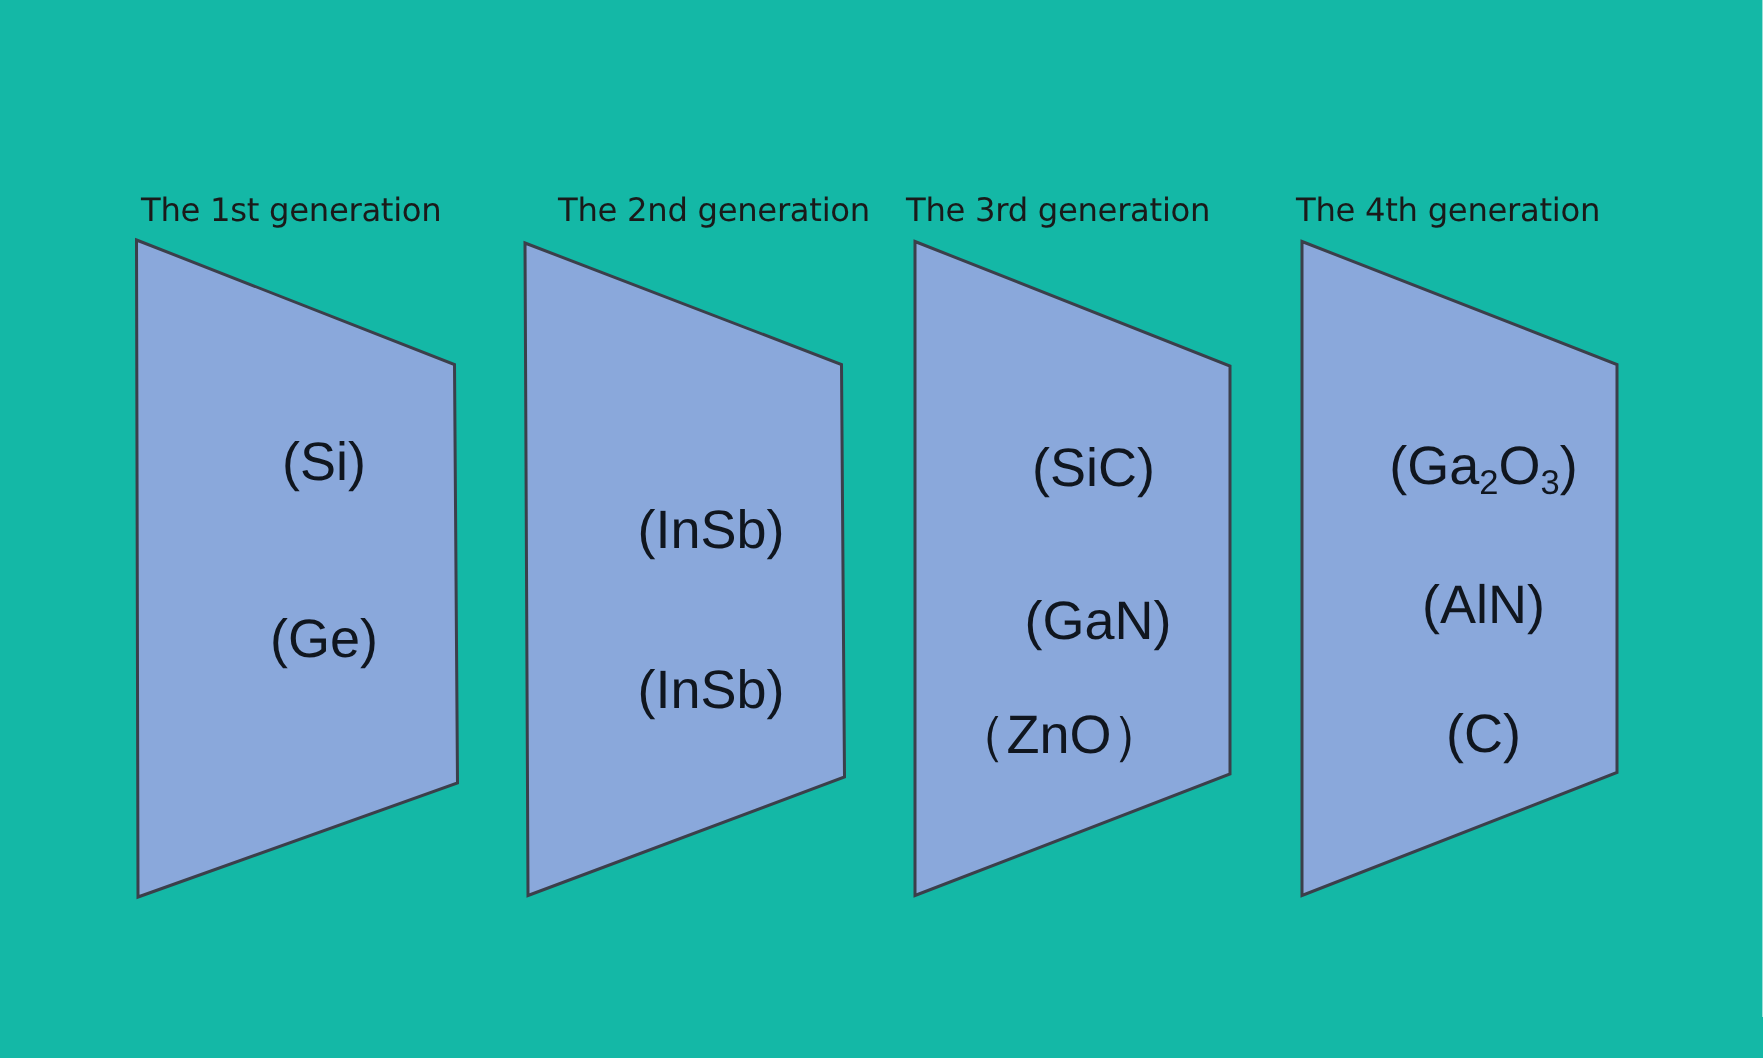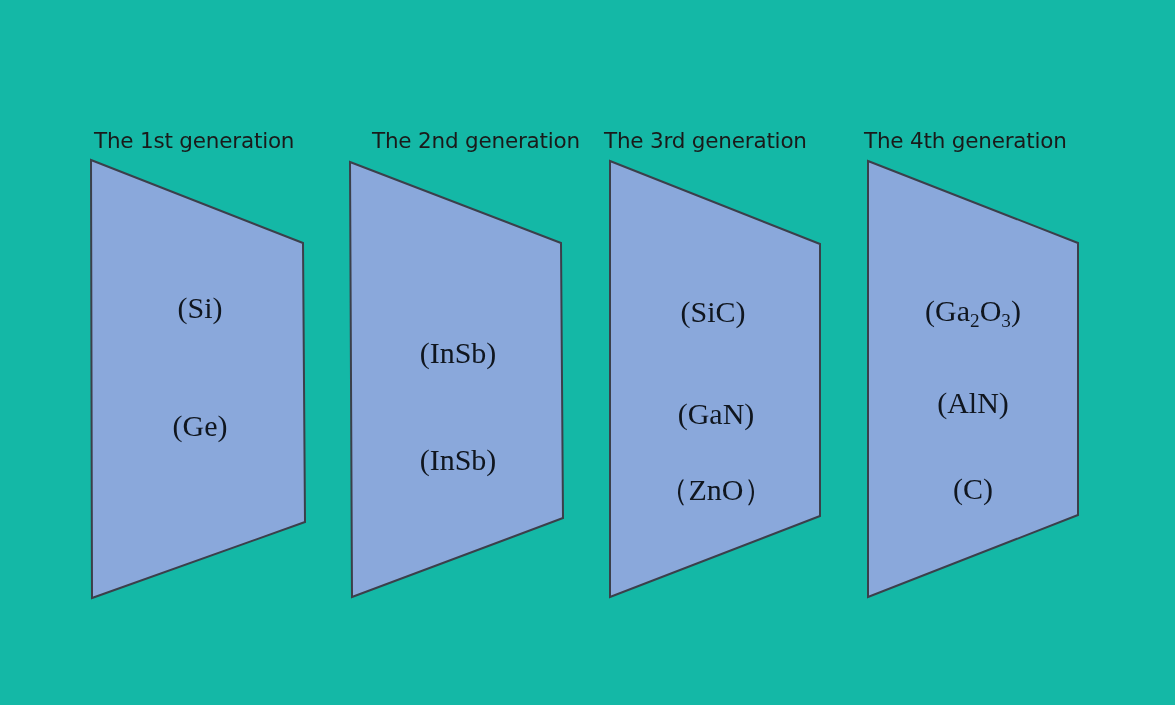--- a/index.html
+++ b/index.html
@@ -32,26 +32,27 @@
     width: 1175px;
     height: 705px;
     pointer-events: none;
   }
   .panel-svg polygon {
     pointer-events: auto;
   }
   .formula {
     position: absolute;
     white-space: nowrap;
-    font-family: Liberation Serif, serif;
-    font-size: 30px;
+    font-family: Liberation Sans, sans-serif;
+    font-size: 36px;
     color: #10161f;
     line-height: 1;
     transform: translate(-50%, -50%);
     text-align: center;
+    margin-left: 16px;
   }
   .formula sub {
     font-size: 0.64em;
     vertical-align: -0.28em;
     line-height: 1;
   }
 </style>
 </head>
 <body>
 
@@ -70,19 +71,19 @@
       <div class="gen-header" style="left: 604px; top: 130px;">The 3rd generation</div>
       <div class="gen-header" style="left: 864px; top: 130px;">The 4th generation</div>
     </div>
   <div>
       <div class="formula" style="left: 200px; top: 308px;">(Si)</div>
       <div class="formula" style="left: 200px; top: 426px;">(Ge)</div>
       <div class="formula" style="left: 458px; top: 353px;">(InSb)</div>
       <div class="formula" style="left: 458px; top: 460px;">(InSb)</div>
       <div class="formula" style="left: 713px; top: 312px; text-align: right;">(SiC)</div>
       <div class="formula" style="left: 716px; top: 414px;">(GaN)</div>
-      <div class="formula" style="left: 716px; top: 490px;">（ZnO）</div>
+      <div class="formula" style="left: 690px; top: 490px;">（ZnO）</div>
       <div class="formula" style="left: 973px; top: 313px;">(Ga<sub>2</sub>O<sub>3</sub>)</div>
       <div class="formula" style="left: 973px; top: 403px; text-align: center;">(AlN)</div>
       <div class="formula" style="left: 973px; top: 489px;">(C)</div>
     </div>
 
 </div>
 
 </body></html>

